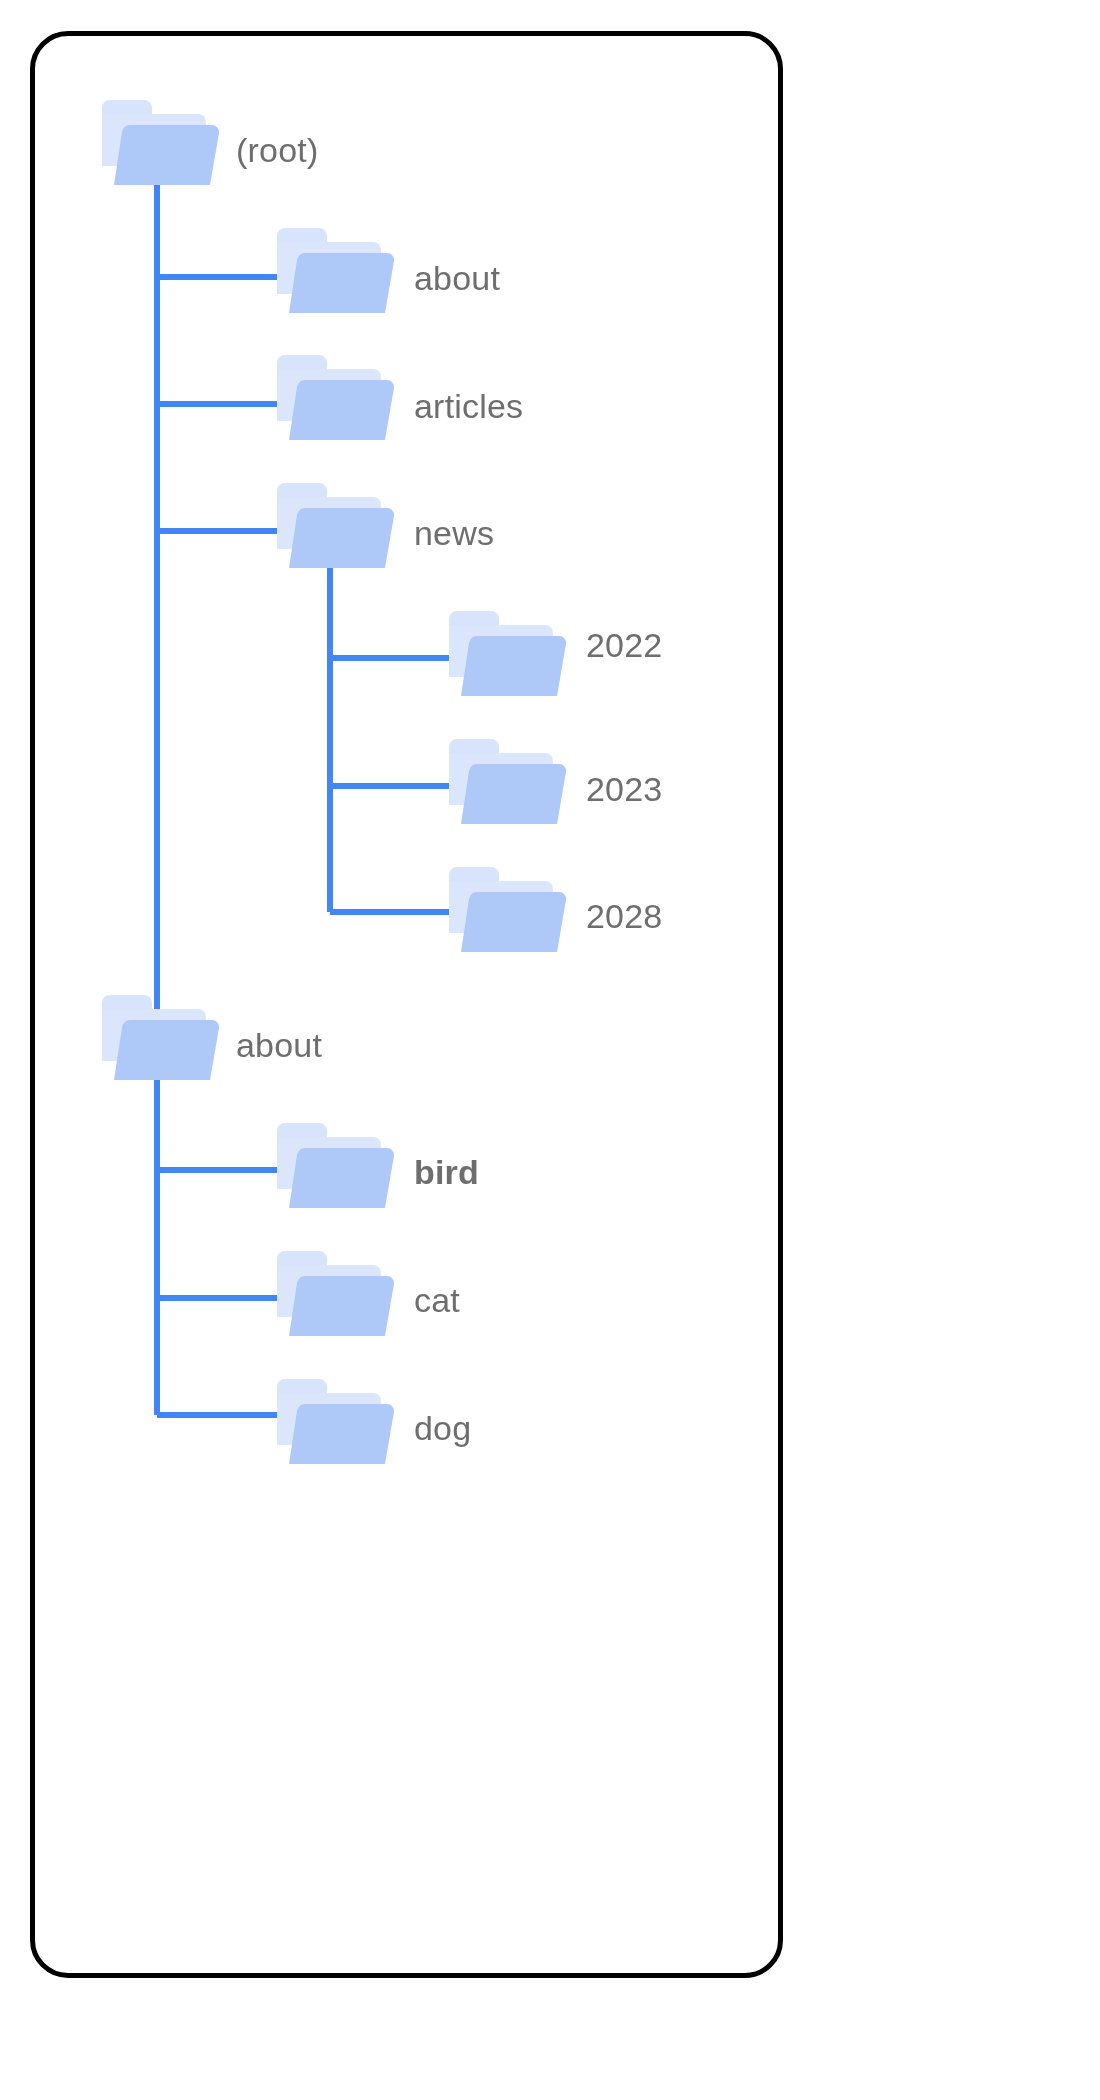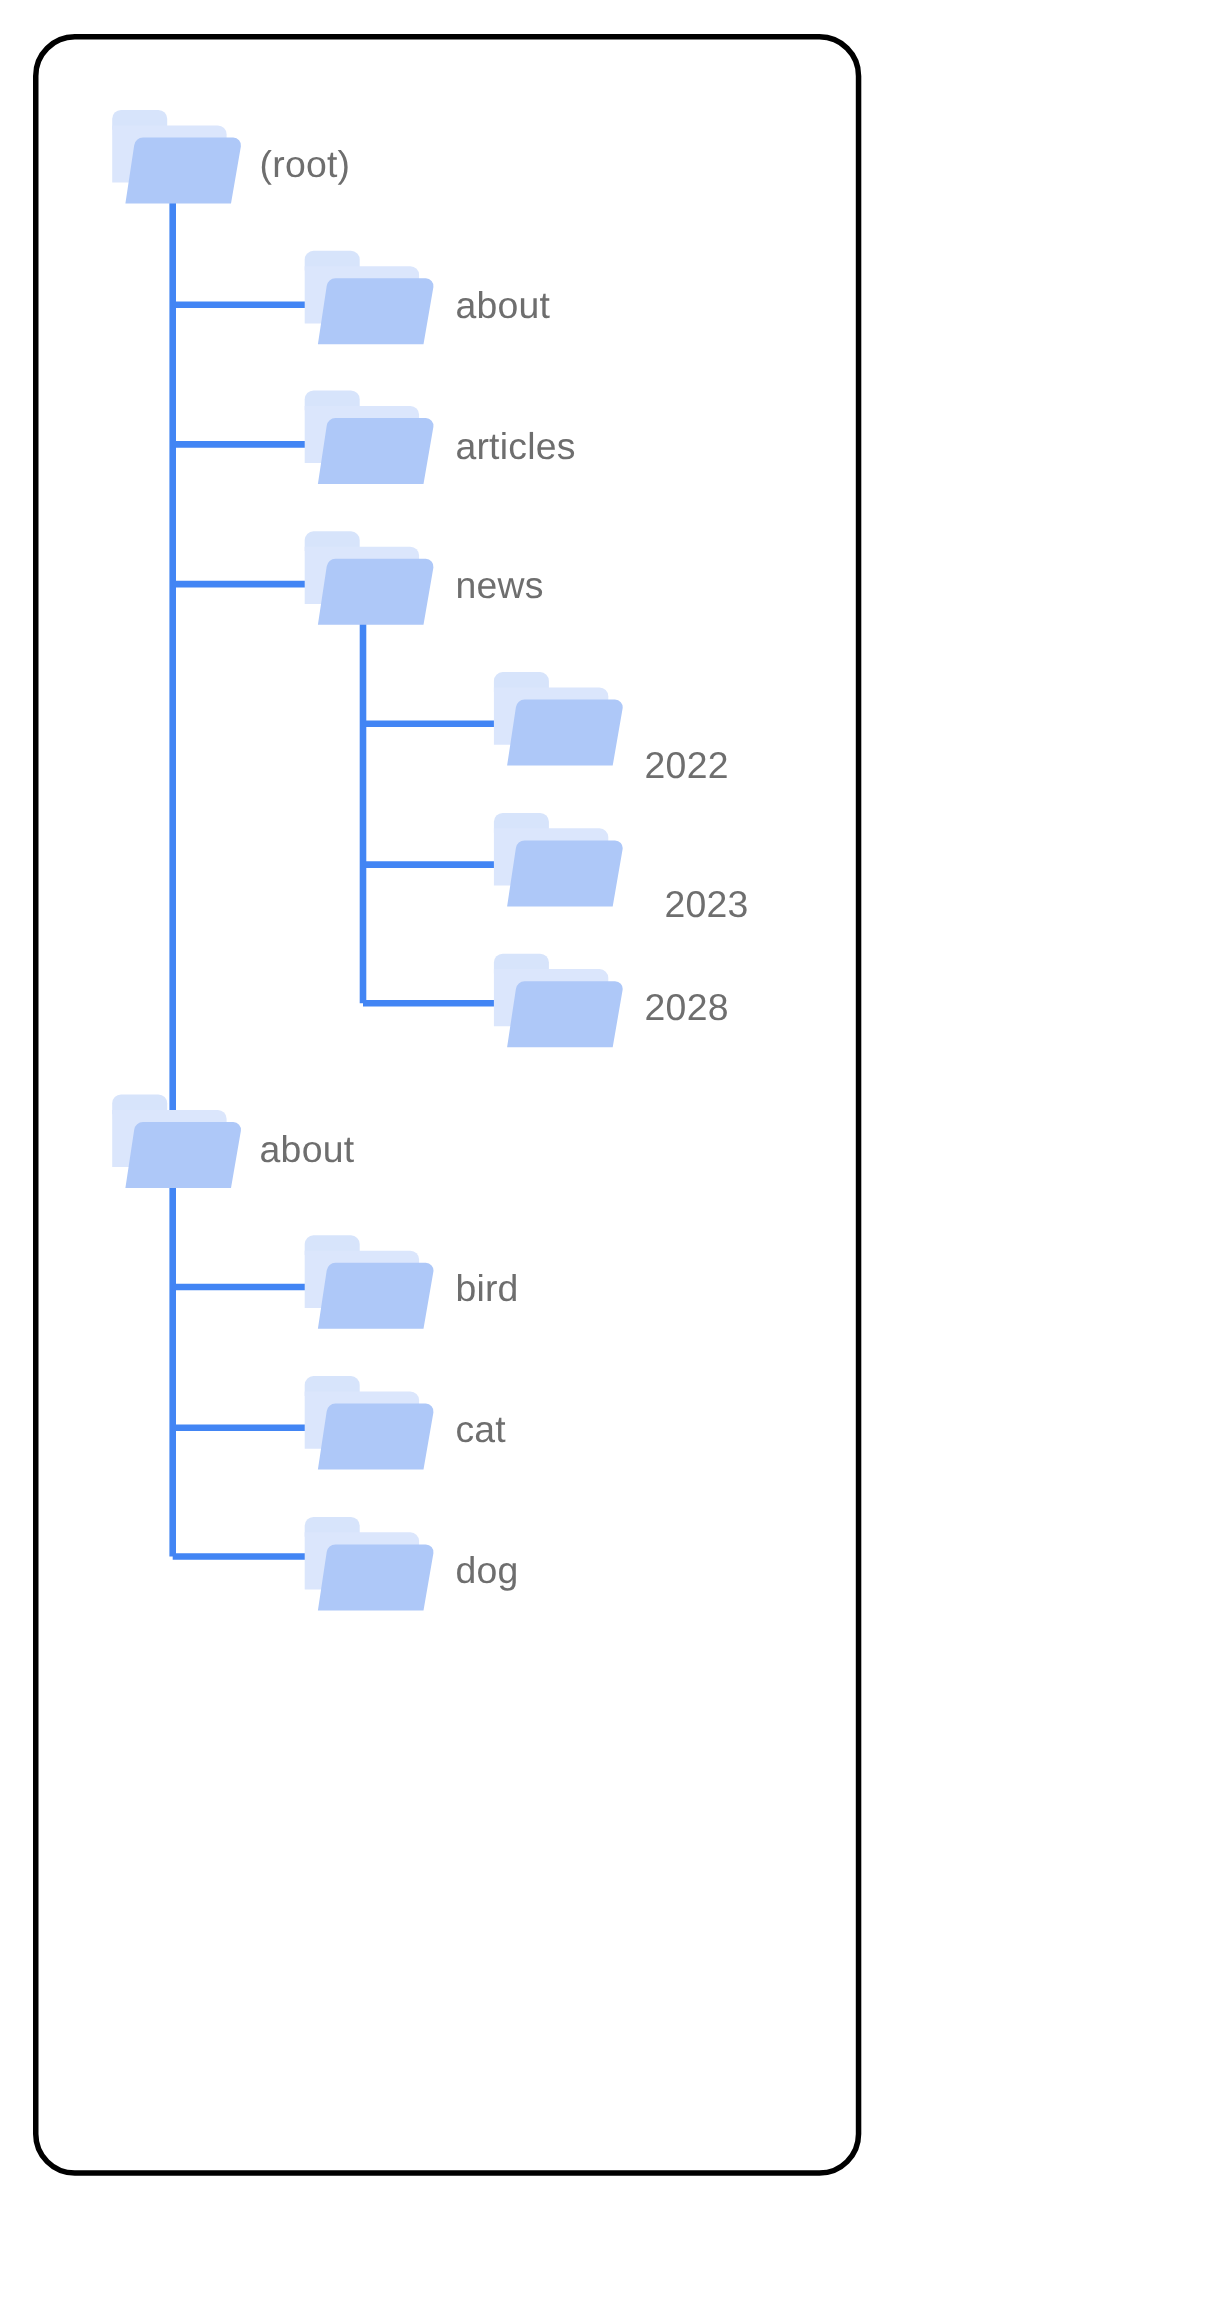--- a/index.html
+++ b/index.html
@@ -79,21 +79,21 @@
       <use href="#folder-glyph" x="275" y="1123"></use>
       <use href="#folder-glyph" x="275" y="1251"></use>
       <use href="#folder-glyph" x="275" y="1379"></use>
     </g>
   </svg>
 
   <div class="label" style="left:236px;top:133px;">(root)</div>
   <div class="label" style="left:414px;top:261px;">about</div>
   <div class="label" style="left:414px;top:389px;">articles</div>
   <div class="label" style="left:414px;top:516px;">news</div>
-  <div class="label" style="left:586px;top:679px;">2022</div>
-  <div class="label" style="left:604px;top:772px;margin-top:34px;">2023</div>
+  <div class="label" style="left:586px;top:628px;">2022</div>
+  <div class="label" style="left:586px;top:772px;">2023</div>
   <div class="label" style="left:586px;top:899px;">2028</div>
   <div class="label" style="left:236px;top:1028px;">about</div>
-  <div class="label" style="left:414px;top:1155px;">bird</div>
+  <div class="label" style="left:414px;top:1155px;font-weight:bold;">bird</div>
   <div class="label" style="left:414px;top:1283px;">cat</div>
   <div class="label" style="left:414px;top:1411px;text-align:center;">dog</div>
 
 </div>
 
 </body></html>

